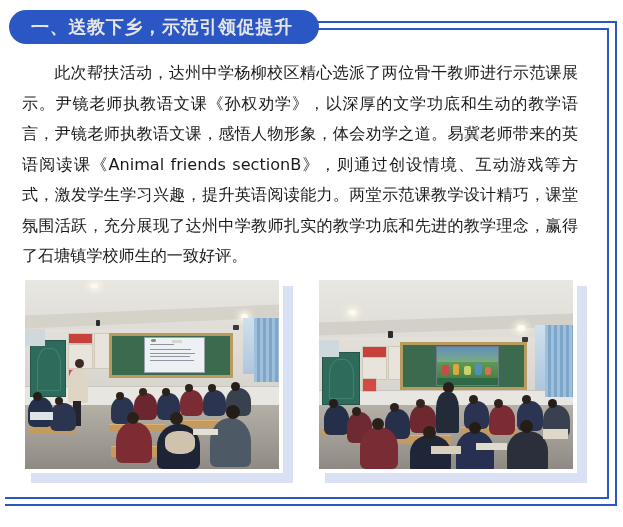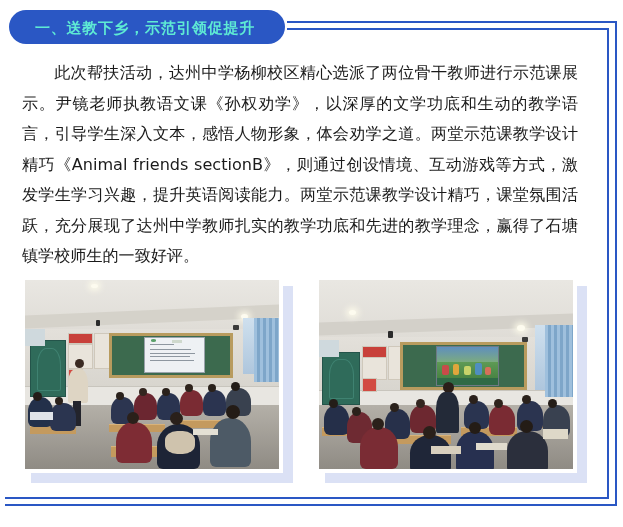--- a/index.html
+++ b/index.html
@@ -65,22 +65,22 @@
     background: #2a57c4;
     border-radius: 17px;
     display: flex;
     align-items: center;
     justify-content: center;
     padding: 0 26px 0 22px;
     box-sizing: border-box;
     z-index: 5;
   }
   .section-header-title {
-    color: #5eead4;
-    font-size: 15px;
+    color: #e5e5e5;
+    font-size: 18px;
     font-weight: bold;
     letter-spacing: 0.7px;
     white-space: nowrap;
     line-height: 1;
   }
 
   
   .article-body {
     position: absolute;
     left: 22px;
@@ -225,21 +225,21 @@
 <div class="bracket bracket-outer"></div>
 <div class="bracket bracket-outer-bottom-ext"></div>
 <div class="bracket bracket-inner"></div>
 <div class="bracket bracket-inner-bottom-ext"></div>
 
 <div class="section-header">
   <span class="section-header-title">一、送教下乡，示范引领促提升</span>
 </div>
 
 <div class="article-body">
-  <p class="article-paragraph">此次帮扶活动，达州中学杨柳校区精心选派了两位骨干教师进行示范课展示。尹镜老师执教语文课《孙权劝学》，以深厚的文学功底和生动的教学语言，引导学生深入文本，感悟人物形象，体会劝学之道。两堂示范课教学设计精巧《Animal friends sectionB》，则通过创设情境、互动游戏等方式，激发学生学习兴趣，提升英语阅读能力。两堂示范课教学设计精巧，课堂氛围活跃，充分展现了达州中学教师扎实的教学功底和先进的教学理念，赢得了石塘镇学校师生的一致好评。</p>
+  <p class="article-paragraph">此次帮扶活动，达州中学杨柳校区精心选派了两位骨干教师进行示范课展示。尹镜老师执教语文课《孙权劝学》，以深厚的文学功底和生动的教学语言，尹镜老师执教语文课，感悟人物形象，体会劝学之道。易冀老师带来的英语阅读课《Animal friends sectionB》，则通过创设情境、互动游戏等方式，激发学生学习兴趣，提升英语阅读能力。两堂示范课教学设计精巧，课堂氛围活跃，充分展现了达州中学教师扎实的教学功底和先进的教学理念，赢得了石塘镇学校师生的一致好评。</p>
 </div>
 
 <div class="photo-row">
 
   <div class="photo-frame">
     <div class="photo-shadow"></div>
     <div class="photo-card">
       <div class="photo-canvas">
         <div class="cr-ceiling"></div>
         <div class="cr-beam" style="left:0; top:16%; width:100%; height:7%; transform:skewY(-2.5deg); background:#d5d2ca;"></div>

